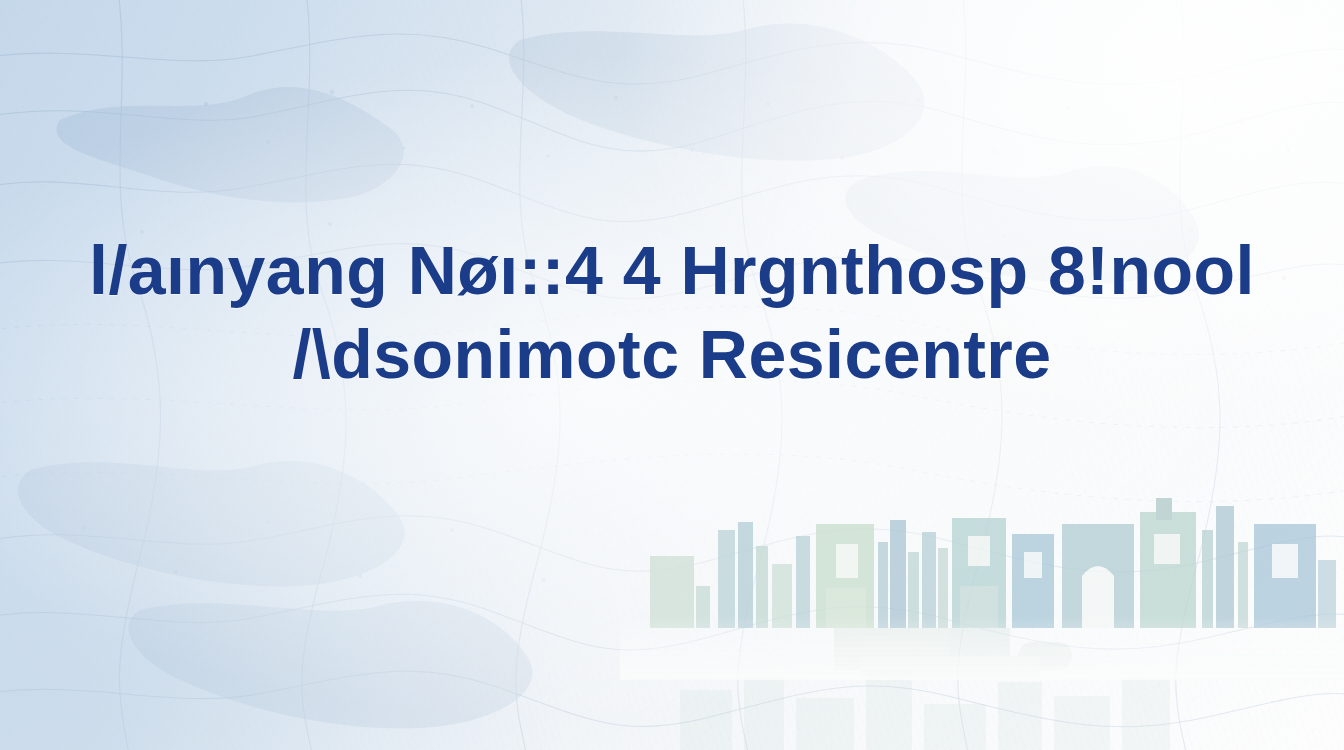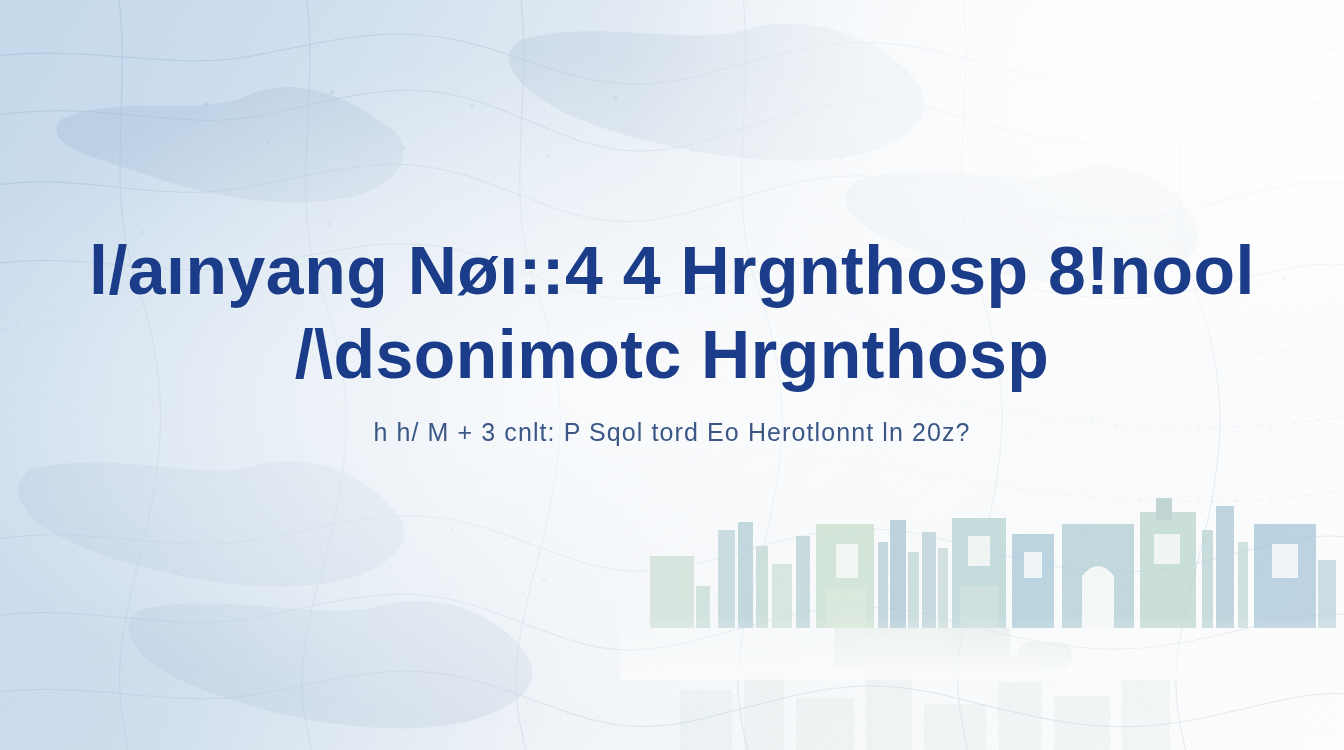--- a/index.html
+++ b/index.html
@@ -278,17 +278,16 @@
         <linearGradient id="fadeOut" x1="0" y1="0" x2="0" y2="1">
           <stop offset="0%" stop-color="#fafbfb" stop-opacity="0"></stop>
           <stop offset="100%" stop-color="#fbfcfc" stop-opacity="0.92"></stop>
         </linearGradient>
       </defs>
     </svg>
   </div>
 
   <div class="text-block">
     <div class="title-line l1">l/aınyang Nøı::4 4 Hrgnthosp 8!nool</div>
-    <div class="title-line l2">/\dsonimotc Hrgnthosp</div>
-    <div class="subtitle">h h/ M + 3 cnlt: P Sqol tord Eo Herotlonnt ln 20z?</div>
+    <div class="title-line l2">/\dsonimotc Resicentre</div>
   </div>
 
 </div>
 
 </body></html>

